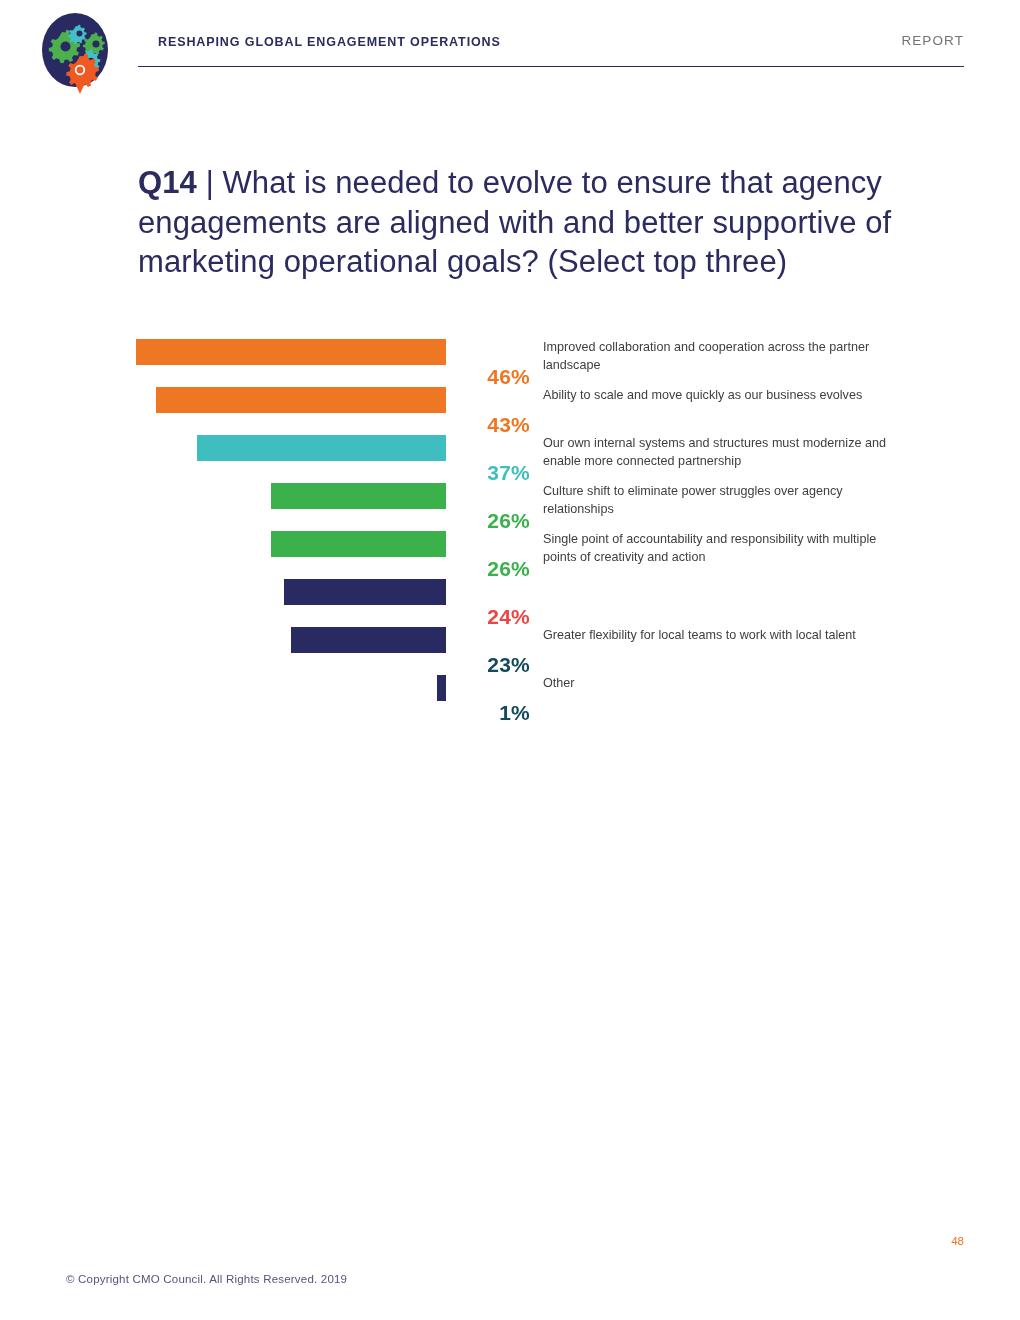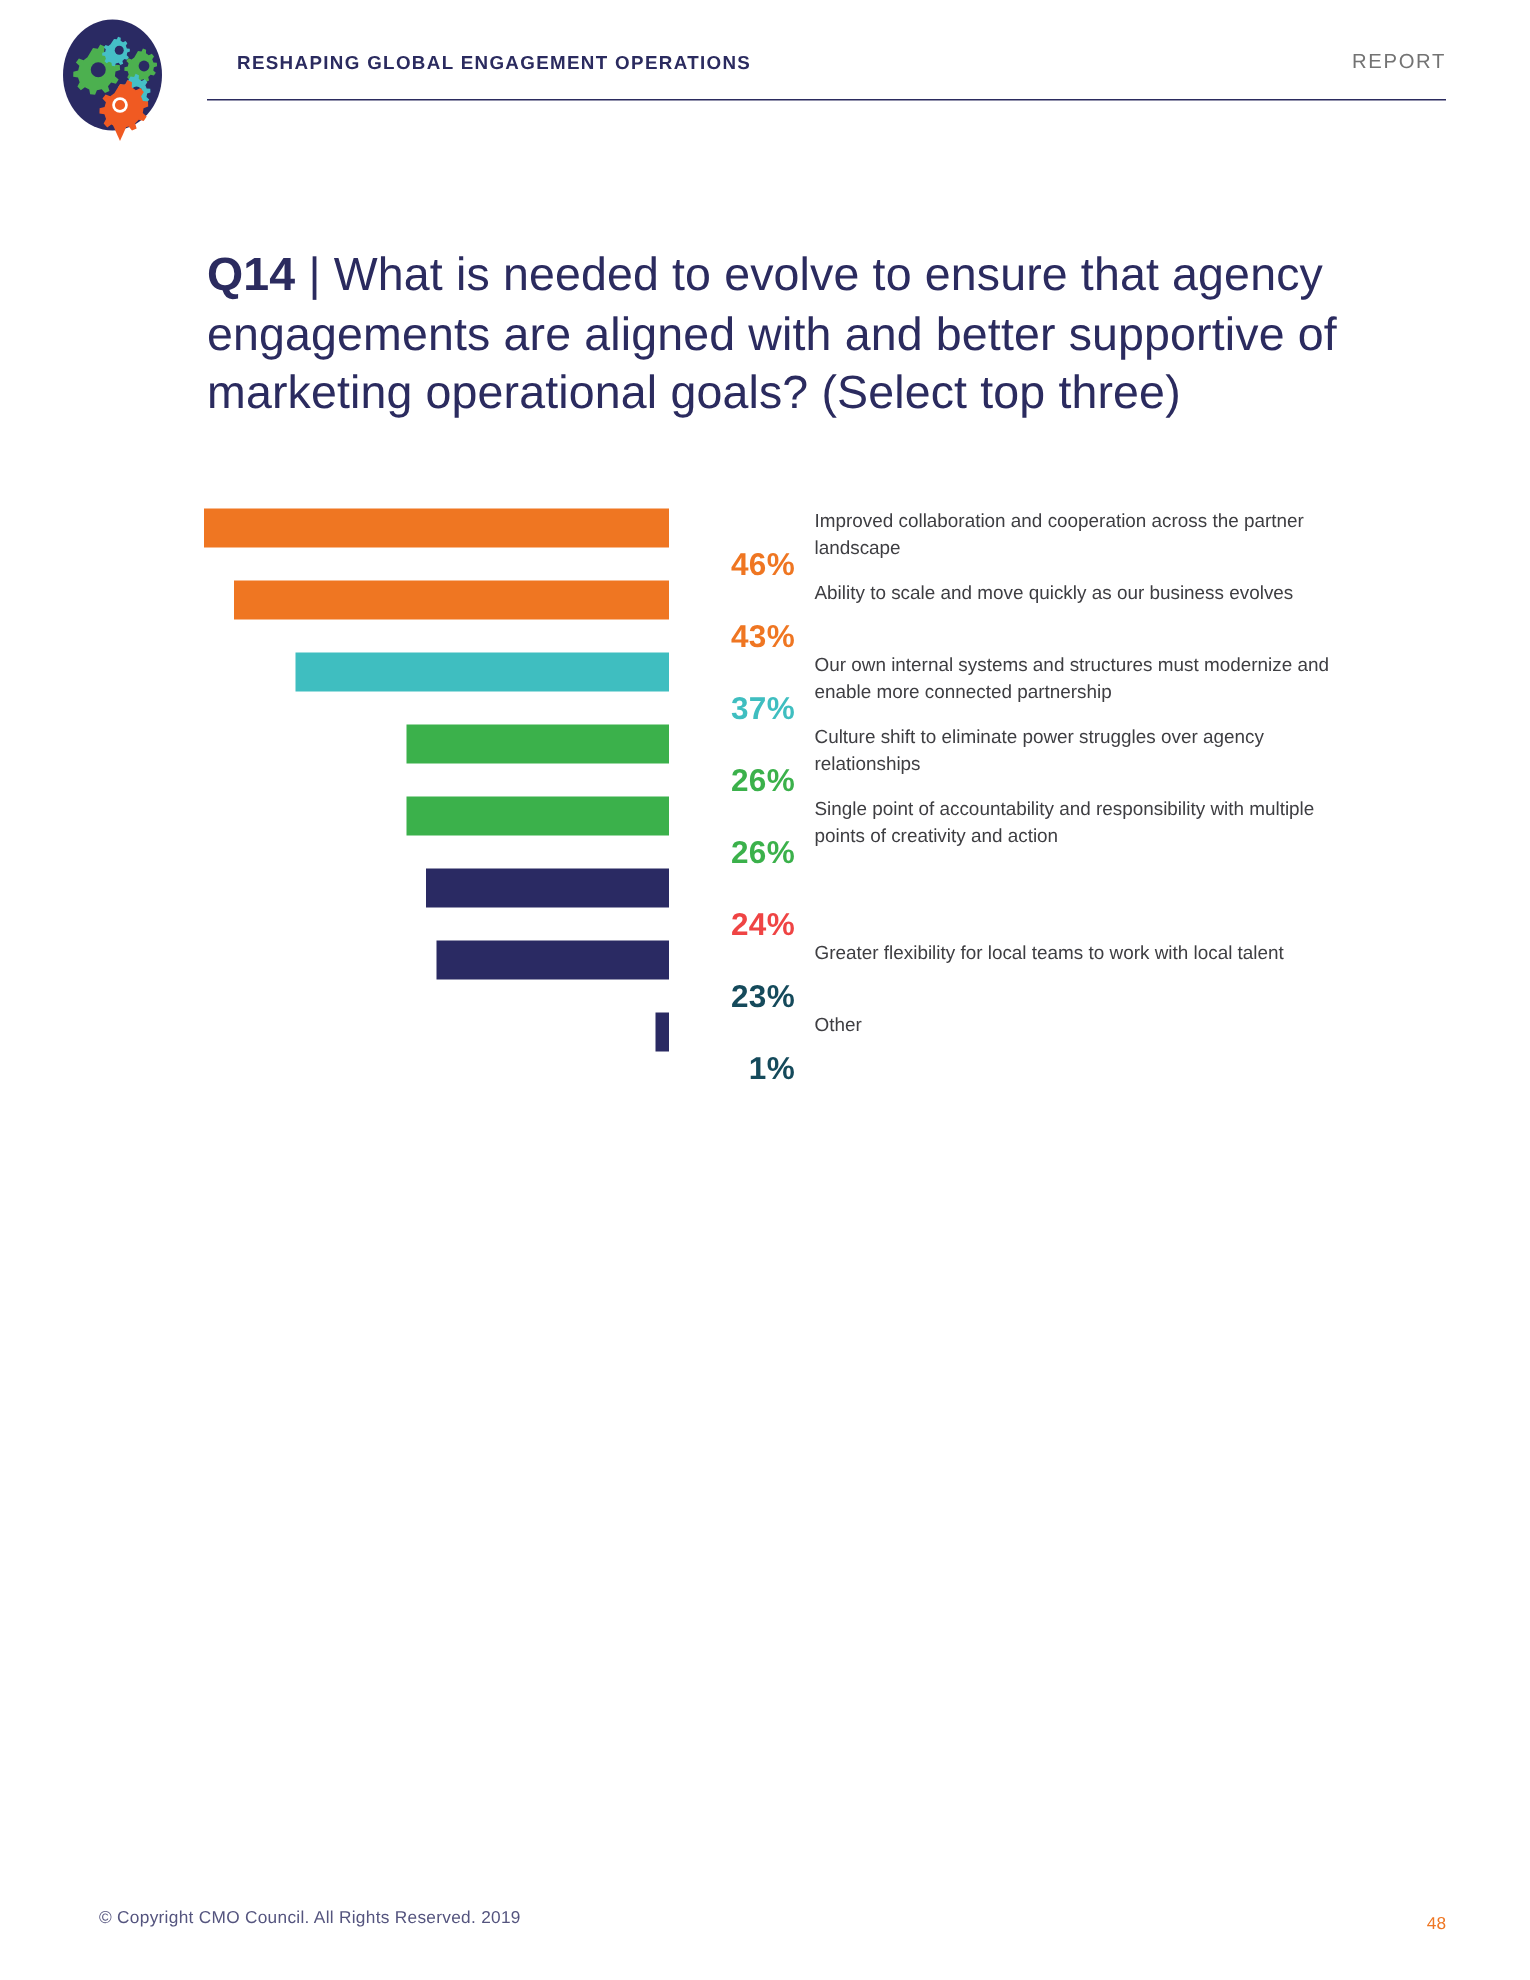--- a/index.html
+++ b/index.html
@@ -124,21 +124,21 @@
     left: 66px;
     top: 1273px;
     font-size: 11.5px;
     color: #54547e;
     letter-spacing: 0.2px;
     white-space: nowrap;
   }
   .footer-page {
     position: absolute;
     right: 56px;
-    top: 1277px;
+    top: 1235px;
     font-size: 11.5px;
     color: #ef7622;
     white-space: nowrap;
   }
 </style>
 </head>
 <body>
 
 <div class="header">
 

